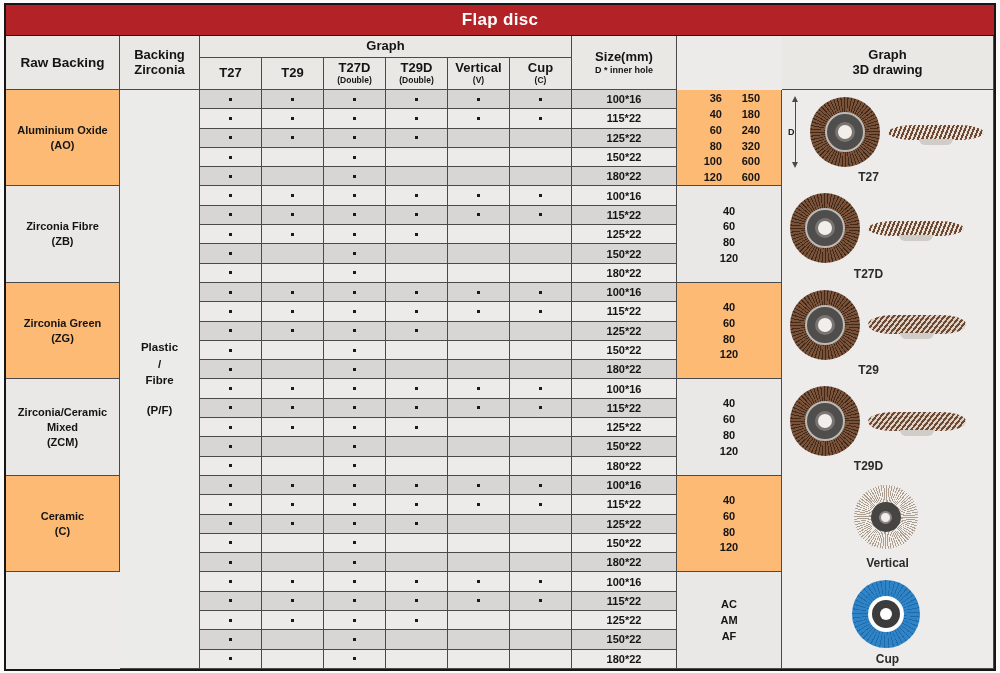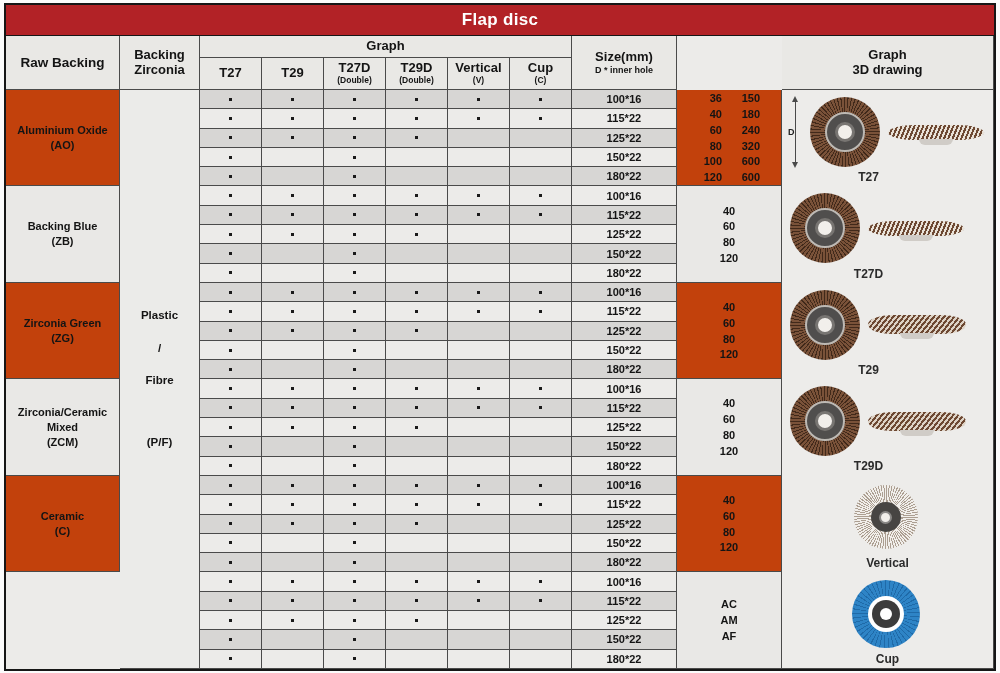--- a/index.html
+++ b/index.html
@@ -18,24 +18,24 @@
   .backing-head{grid-column:2;grid-row:1/3;}
   .shape-head{grid-column:3/9;grid-row:1;}
   .size-head{grid-column:9;grid-row:1/3;}
   .grit-head{grid-column:10;grid-row:1/3;}
   .graph-head{grid-column:11;grid-row:1/3;}
   .sub{font-size:9px;}
   .shape-sub{font-size:13px;}
   .shape-sublabel{font-size:8.5px;}
   .row-dark{background:#d7d6d4;}
   .row-light{background:#ecebe9;}
-  .group-dark{background:#c2410c;align-items:center;}
+  .group-dark{background:#fdba74;align-items:center;}
   .group-light{background:#e9e8e6;}
   .raw-cell{flex-direction:column;font-size:11px;text-align:center;line-height:1.35;padding:0 3px;}
-  .backing-cell{flex-direction:column;font-size:11.5px;line-height:1.45;background:#ebebe9;text-align:center;gap:16px;}
+  .backing-cell{flex-direction:column;font-size:11.5px;line-height:1.45;background:#ebebe9;text-align:center;}
   .backing-line.blank{height:13px;}
   .size-cell{font-size:11px;}
   .dot{width:3px;height:3px;background:#1a1a1a;}
   .grit-cell{flex-direction:column;font-size:11px;}
   .grit-line{display:flex;gap:14px;align-items:center;height:15.8px;justify-content:center;}
   .grit-num.pair{min-width:24px;text-align:right;}
   .graph-cell{background:#edecea;flex-direction:column;align-items:stretch;padding:0;}
   .graph-item{flex:1;position:relative;display:flex;align-items:center;gap:8px;padding:0 4px 12px 8px;}
   .graph-item.vertical,.graph-item.cup{justify-content:center;padding-left:0;}
   .graph-label{position:absolute;bottom:2px;left:41%;transform:translateX(-50%);
@@ -237,21 +237,21 @@
         <div class="grit-line">
           <div class="grit-num pair">100</div>
           <div class="grit-num pair">600</div>
         </div>
         <div class="grit-line">
           <div class="grit-num pair">120</div>
           <div class="grit-num pair">600</div>
         </div>
       </div>
       <div class="cell raw-cell group-light" style="grid-area: 8 / 1 / span 5;">
-        <div class="raw-name">Backing Blue</div>
+        <div class="raw-name">Zirconia Fibre</div>
         <div class="raw-abbr">(ZB)</div>
       </div>
       <div class="cell dot-cell row-light" style="grid-area: 8 / 3;">
         <div class="dot"></div>
       </div>
       <div class="cell dot-cell row-light" style="grid-area: 8 / 4;">
         <div class="dot"></div>
       </div>
       <div class="cell dot-cell row-light" style="grid-area: 8 / 5;">
         <div class="dot"></div>

